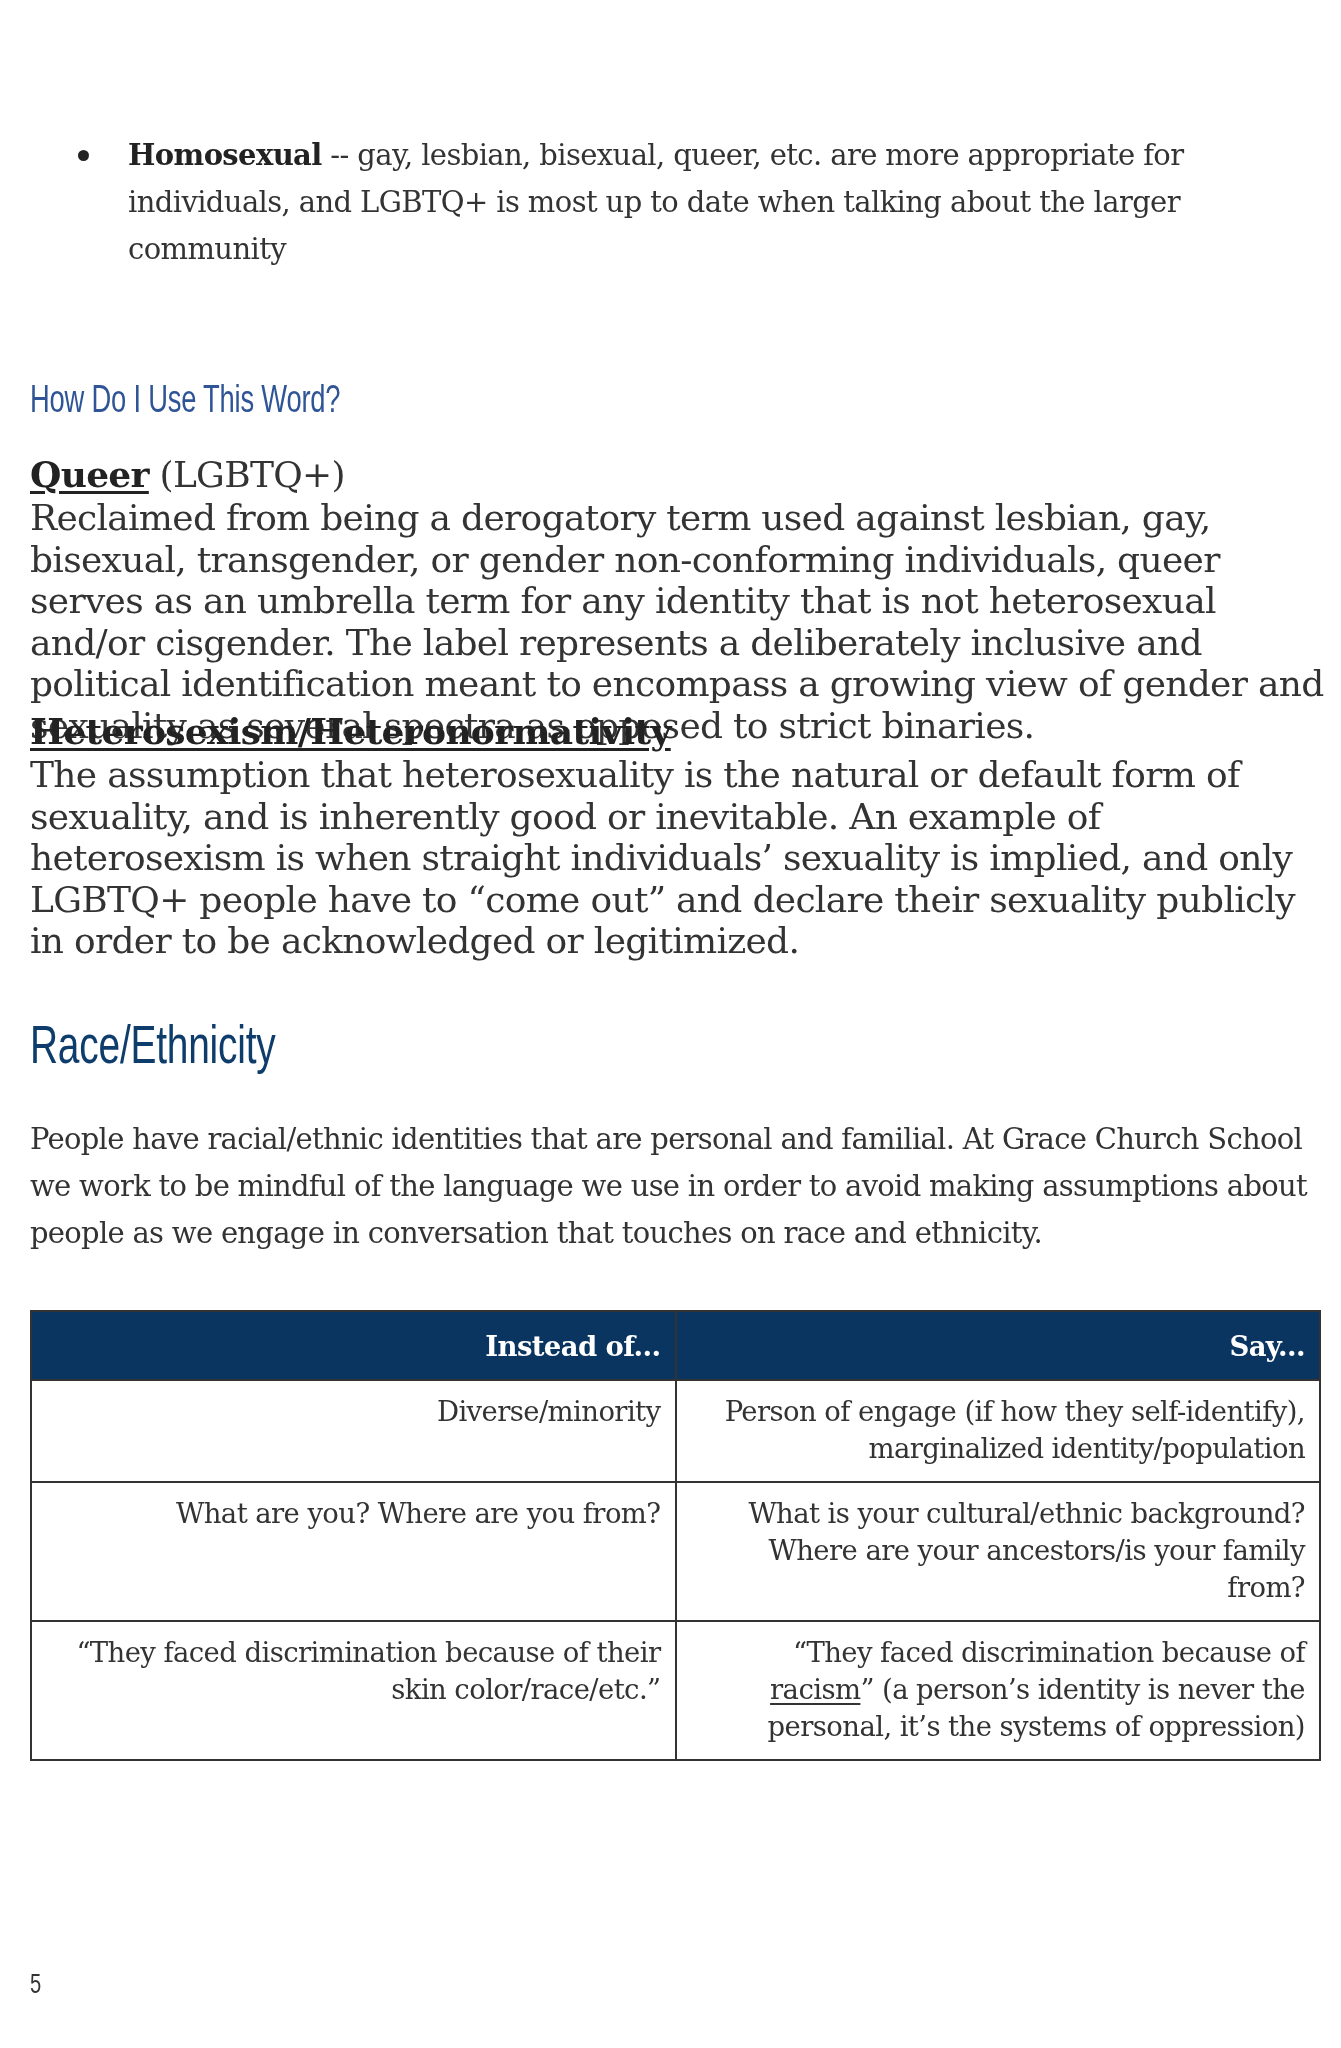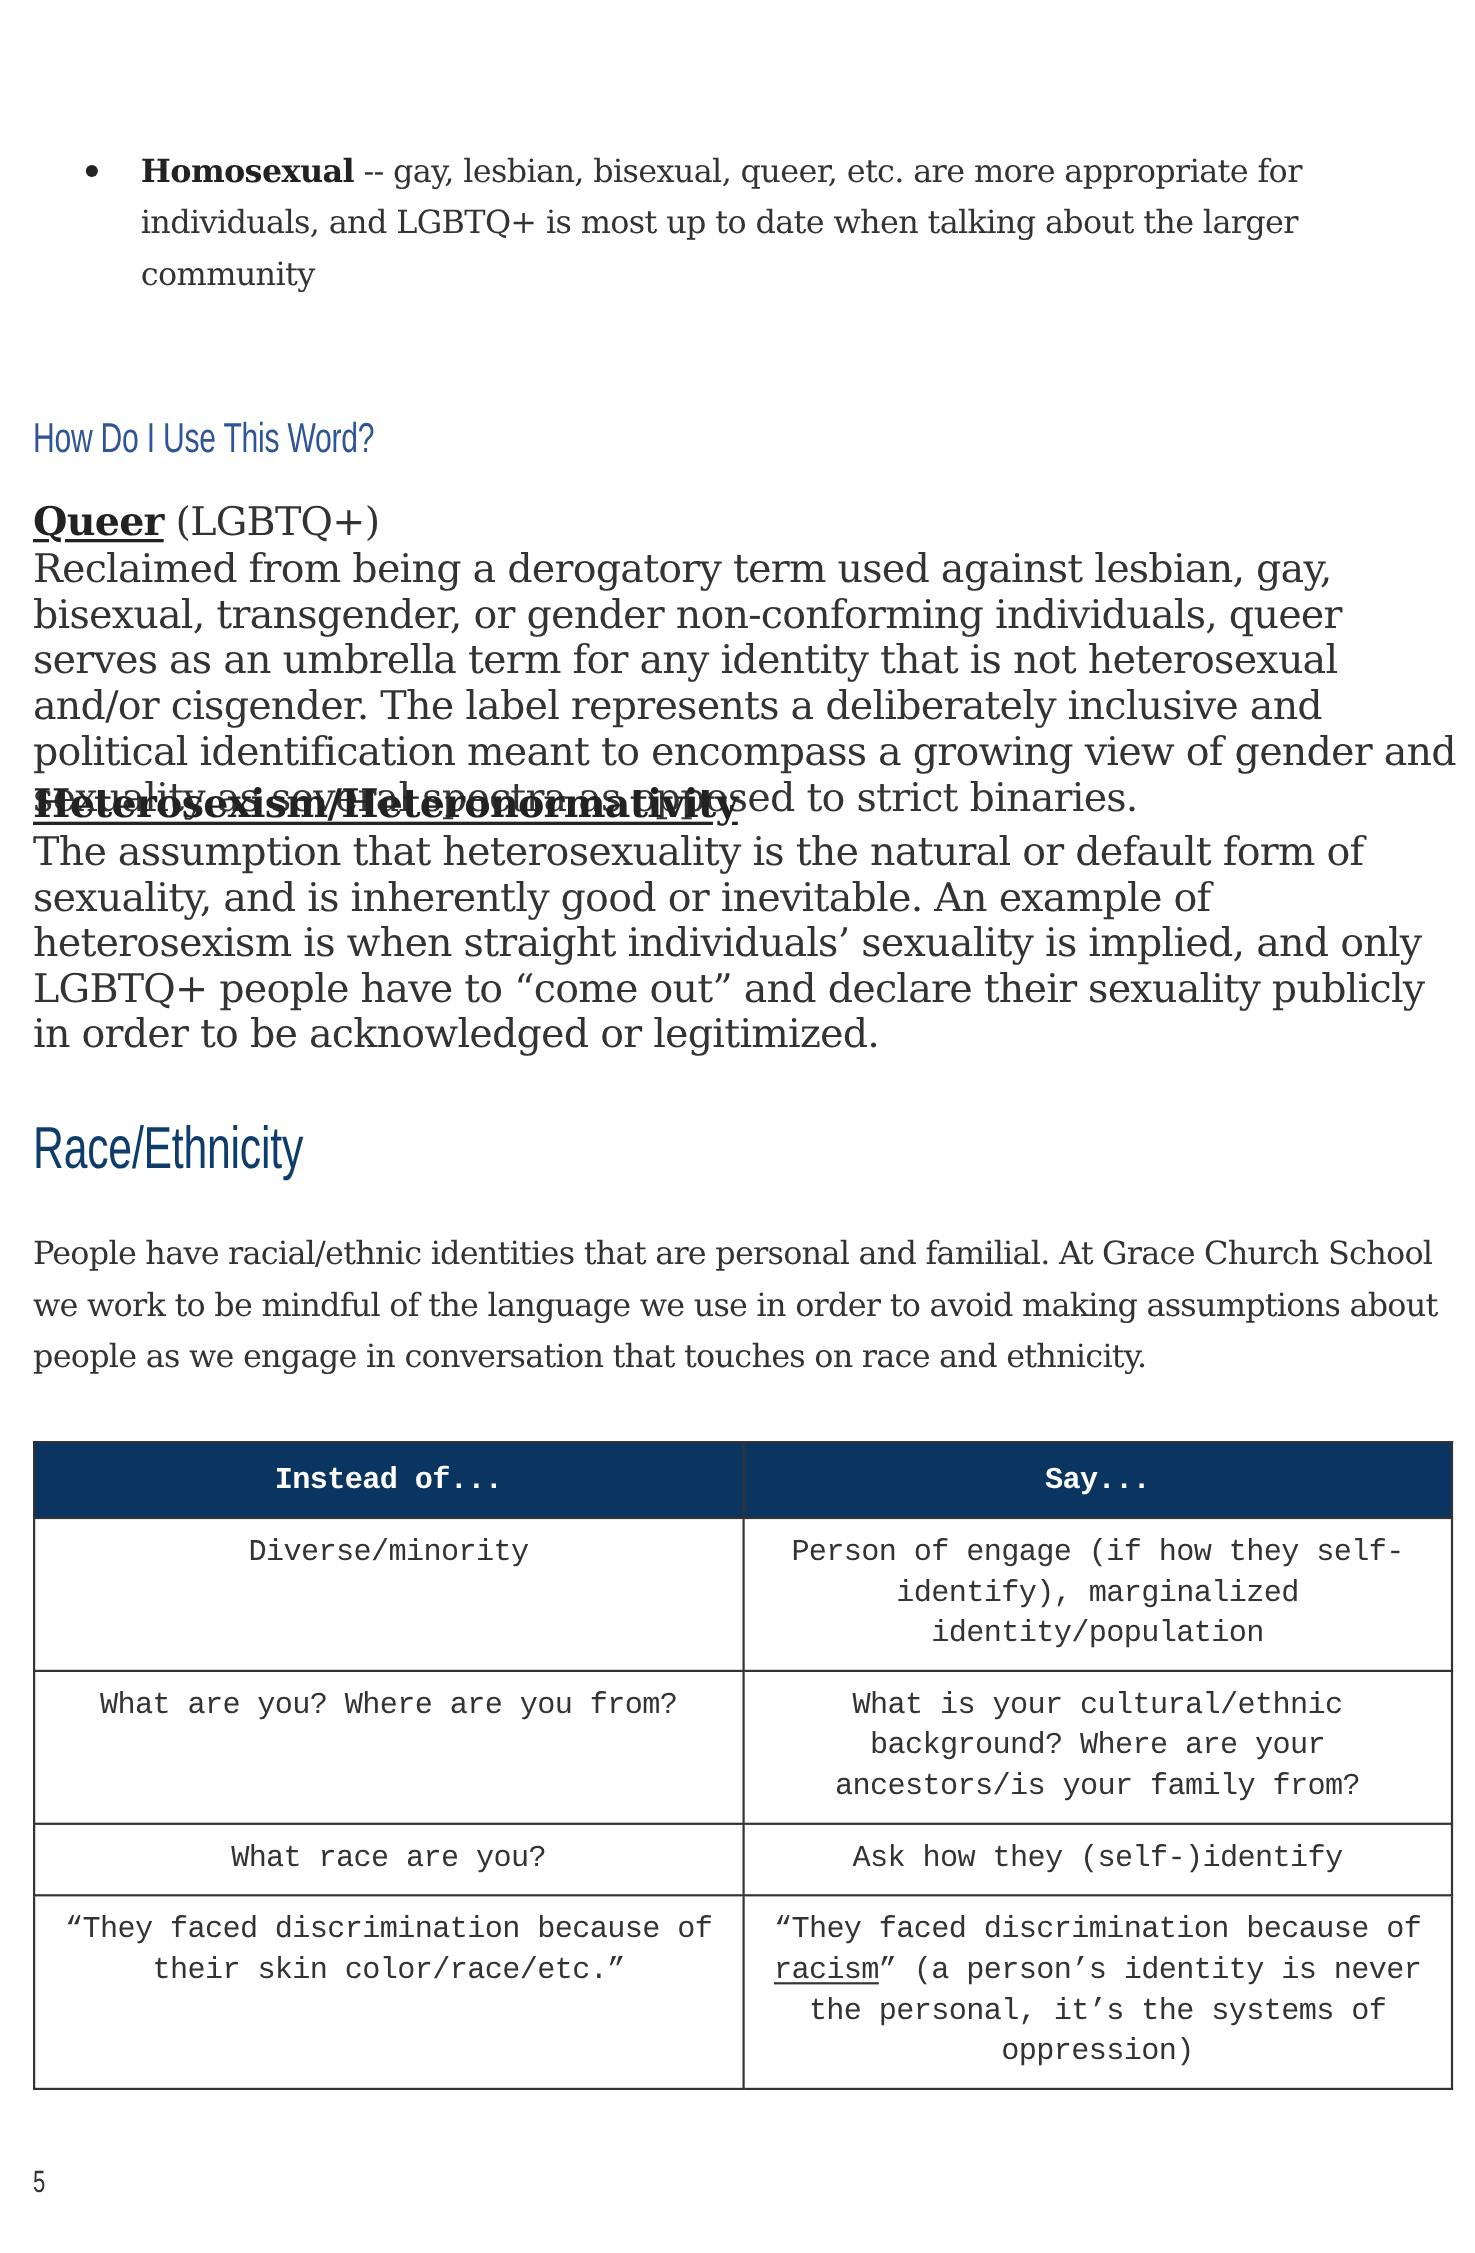--- a/index.html
+++ b/index.html
@@ -31,22 +31,22 @@
     .term-queer { top: 452px; }
     .term-hetero { top: 709px; }
 
     .intro { position: absolute; left: 30px; top: 1116px; width: 1300px; font-size: 29px; line-height: 47px; letter-spacing: -0.7px; color: #333; }
 
     table.lang-table {
       position: absolute; left: 30px; top: 1310px; width: 1291px;
       border-collapse: collapse; font-size: 27.5px; letter-spacing: -0.6px; color: #333;
     }
     .lang-table th, .lang-table td {
-      border: 2px solid #333; vertical-align: top; text-align: center;
-      padding: 12px 14px 14px 14px; line-height: 37px; width: 50%; font-family: Liberation Mono, monospace;
+      border: 2px solid #333; vertical-align: top; text-align: right;
+      padding: 12px 14px 14px 14px; line-height: 37px; width: 50%;
     }
     .lang-table th { background: #0b3561; color: #ffffff; font-weight: bold; padding-top: 16px; padding-bottom: 14px; }
     .lang-table td u { text-underline-offset: 4px; }
 
     .page-number { position: absolute; left: 30px; top: 1968px; font-size: 28px; color: #333; }
   </style>
 </head>
 <body>
 
 <div class="page">
@@ -82,24 +82,20 @@
     <tbody>
       <tr>
         <td>Diverse/minority</td>
         <td><span>Person of engage (if how they self-identify), marginalized identity/population</span></td>
       </tr>
       <tr>
         <td>What are you?  Where are you from?</td>
         <td><span>What is your cultural/ethnic background? Where are your ancestors/is your family from?</span></td>
       </tr>
       <tr>
-        <td>What race are you?</td>
-        <td><span>Ask how they (self-)identify</span></td>
-      </tr>
-      <tr>
         <td>“They faced discrimination because of their skin color/race/etc.”</td>
         <td><span>“They faced discrimination because of </span><u>racism</u><span>” (a person’s identity is never the personal, it’s the systems of oppression)</span></td>
       </tr>
     </tbody>
   </table>
 
   <div class="page-number h-cond">5</div>
 </div>
 
 </body></html>

